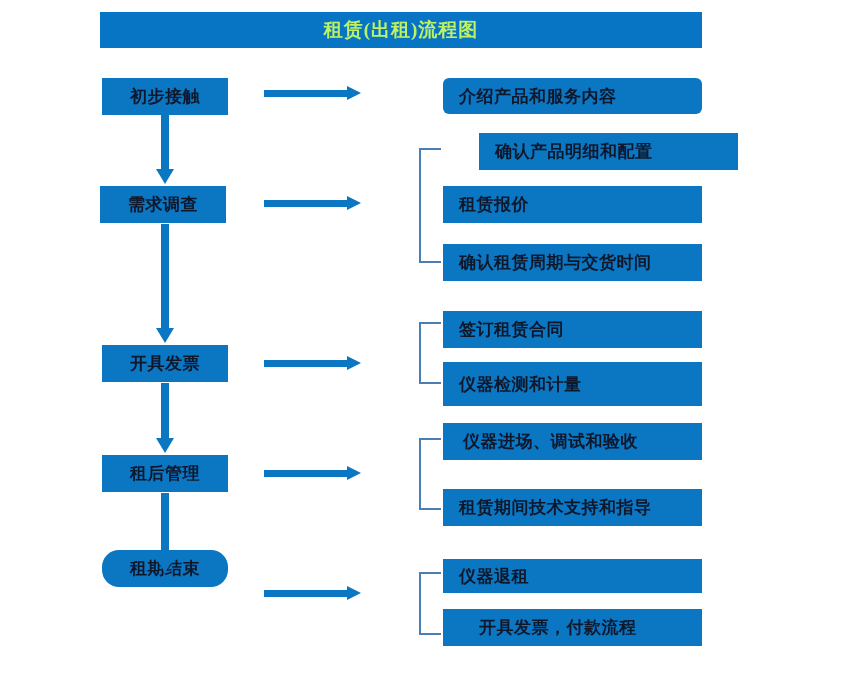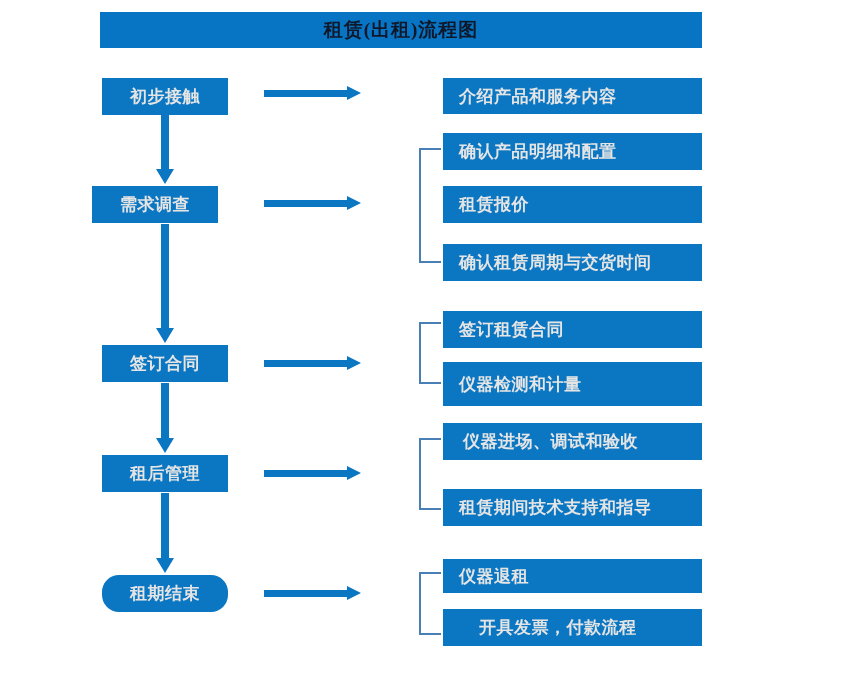--- a/index.html
+++ b/index.html
@@ -13,36 +13,36 @@
   #canvas {
     position: relative;
     width: 844px;
     height: 688px;
     background: #ffffff;
     overflow: hidden;
   }
   .box {
     position: absolute;
     background: #0B76C2;
-    color: #e5e5e5;
+    color: #0f172a;
     font-weight: bold;
     display: flex;
     align-items: center;
     box-sizing: border-box;
     letter-spacing: 0.5px;
     font-family: "Liberation Serif", "DejaVu Serif", serif;
   }
   .title-bar {
     position: absolute;
     left: 100px;
     top: 12px;
     width: 602px;
     height: 36px;
     background: #0775C4;
-    color: #0f172a;
+    color: #bef264;
     font-weight: bold;
     font-size: 19px;
     display: flex;
     align-items: center;
     justify-content: center;
     letter-spacing: 1px;
   }
   .stage-box {
     width: 126px;
     height: 37px;
@@ -79,33 +79,33 @@
 <body>
 
 <div id="canvas">
 
   <div class="title-bar">租赁(出租)流程图</div>
 
   <div class="box stage-box" style="left:102px; top:78px;">
     <span>初步接触</span>
   </div>
 
-  <div class="box stage-box" style="left:92px; top:186px;font-family:Liberation Mono, monospace;">
+  <div class="box stage-box" style="left:100px; top:186px;font-family:Liberation Mono, monospace;">
     <span>需求调查</span>
   </div>
 
   <div class="box stage-box" style="left:102px; top:345px;">
-    <span>签订合同</span>
+    <span>开具发票</span>
   </div>
 
   <div class="box stage-box" style="left:102px; top:455px;text-align:center;">
     <span>租后管理</span>
   </div>
 
-  <div class="box stage-box" style="left:102px; top:575px;border-radius:17px;">
+  <div class="box stage-box" style="left:102px; top:550px;border-radius:17px;">
     <span>租期结束</span>
   </div>
 
   <div class="v-arrow" style="left:155px; top:115px; height:70px;">
     <svg width="20" height="70" viewBox="0 0 20 70">
       <rect x="6" y="0" width="8" height="56" fill="#0B76C2"></rect>
       <polygon points="1,54 19,54 10,69" fill="#0B76C2"></polygon>
     </svg>
   </div>
 
@@ -182,25 +182,25 @@
       <path d="M23,1 L2,1 L2,71 L23,71" fill="none" stroke="#4A7FB5" stroke-width="2"></path>
     </svg>
   </div>
 
   <div class="bracket" style="left:418px; top:572px;">
     <svg width="24" height="63" viewBox="0 0 24 63">
       <path d="M23,1 L2,1 L2,62 L23,62" fill="none" stroke="#4A7FB5" stroke-width="2"></path>
     </svg>
   </div>
 
-  <div class="box detail-box" style="top:78px; height:36px;">
+  <div class="box detail-box" style="top:78px; height:36px;border-radius:6px;">
     <span>介绍产品和服务内容</span>
   </div>
 
-  <div class="box detail-box" style="top:133px; height:37px;">
+  <div class="box detail-box" style="top:133px; height:37px;margin-left:36px;">
     <span>确认产品明细和配置</span>
   </div>
 
   <div class="box detail-box" style="top:186px; height:37px;">
     <span>租赁报价</span>
   </div>
 
   <div class="box detail-box" style="top:244px; height:37px;">
     <span>确认租赁周期与交货时间</span>
   </div>

